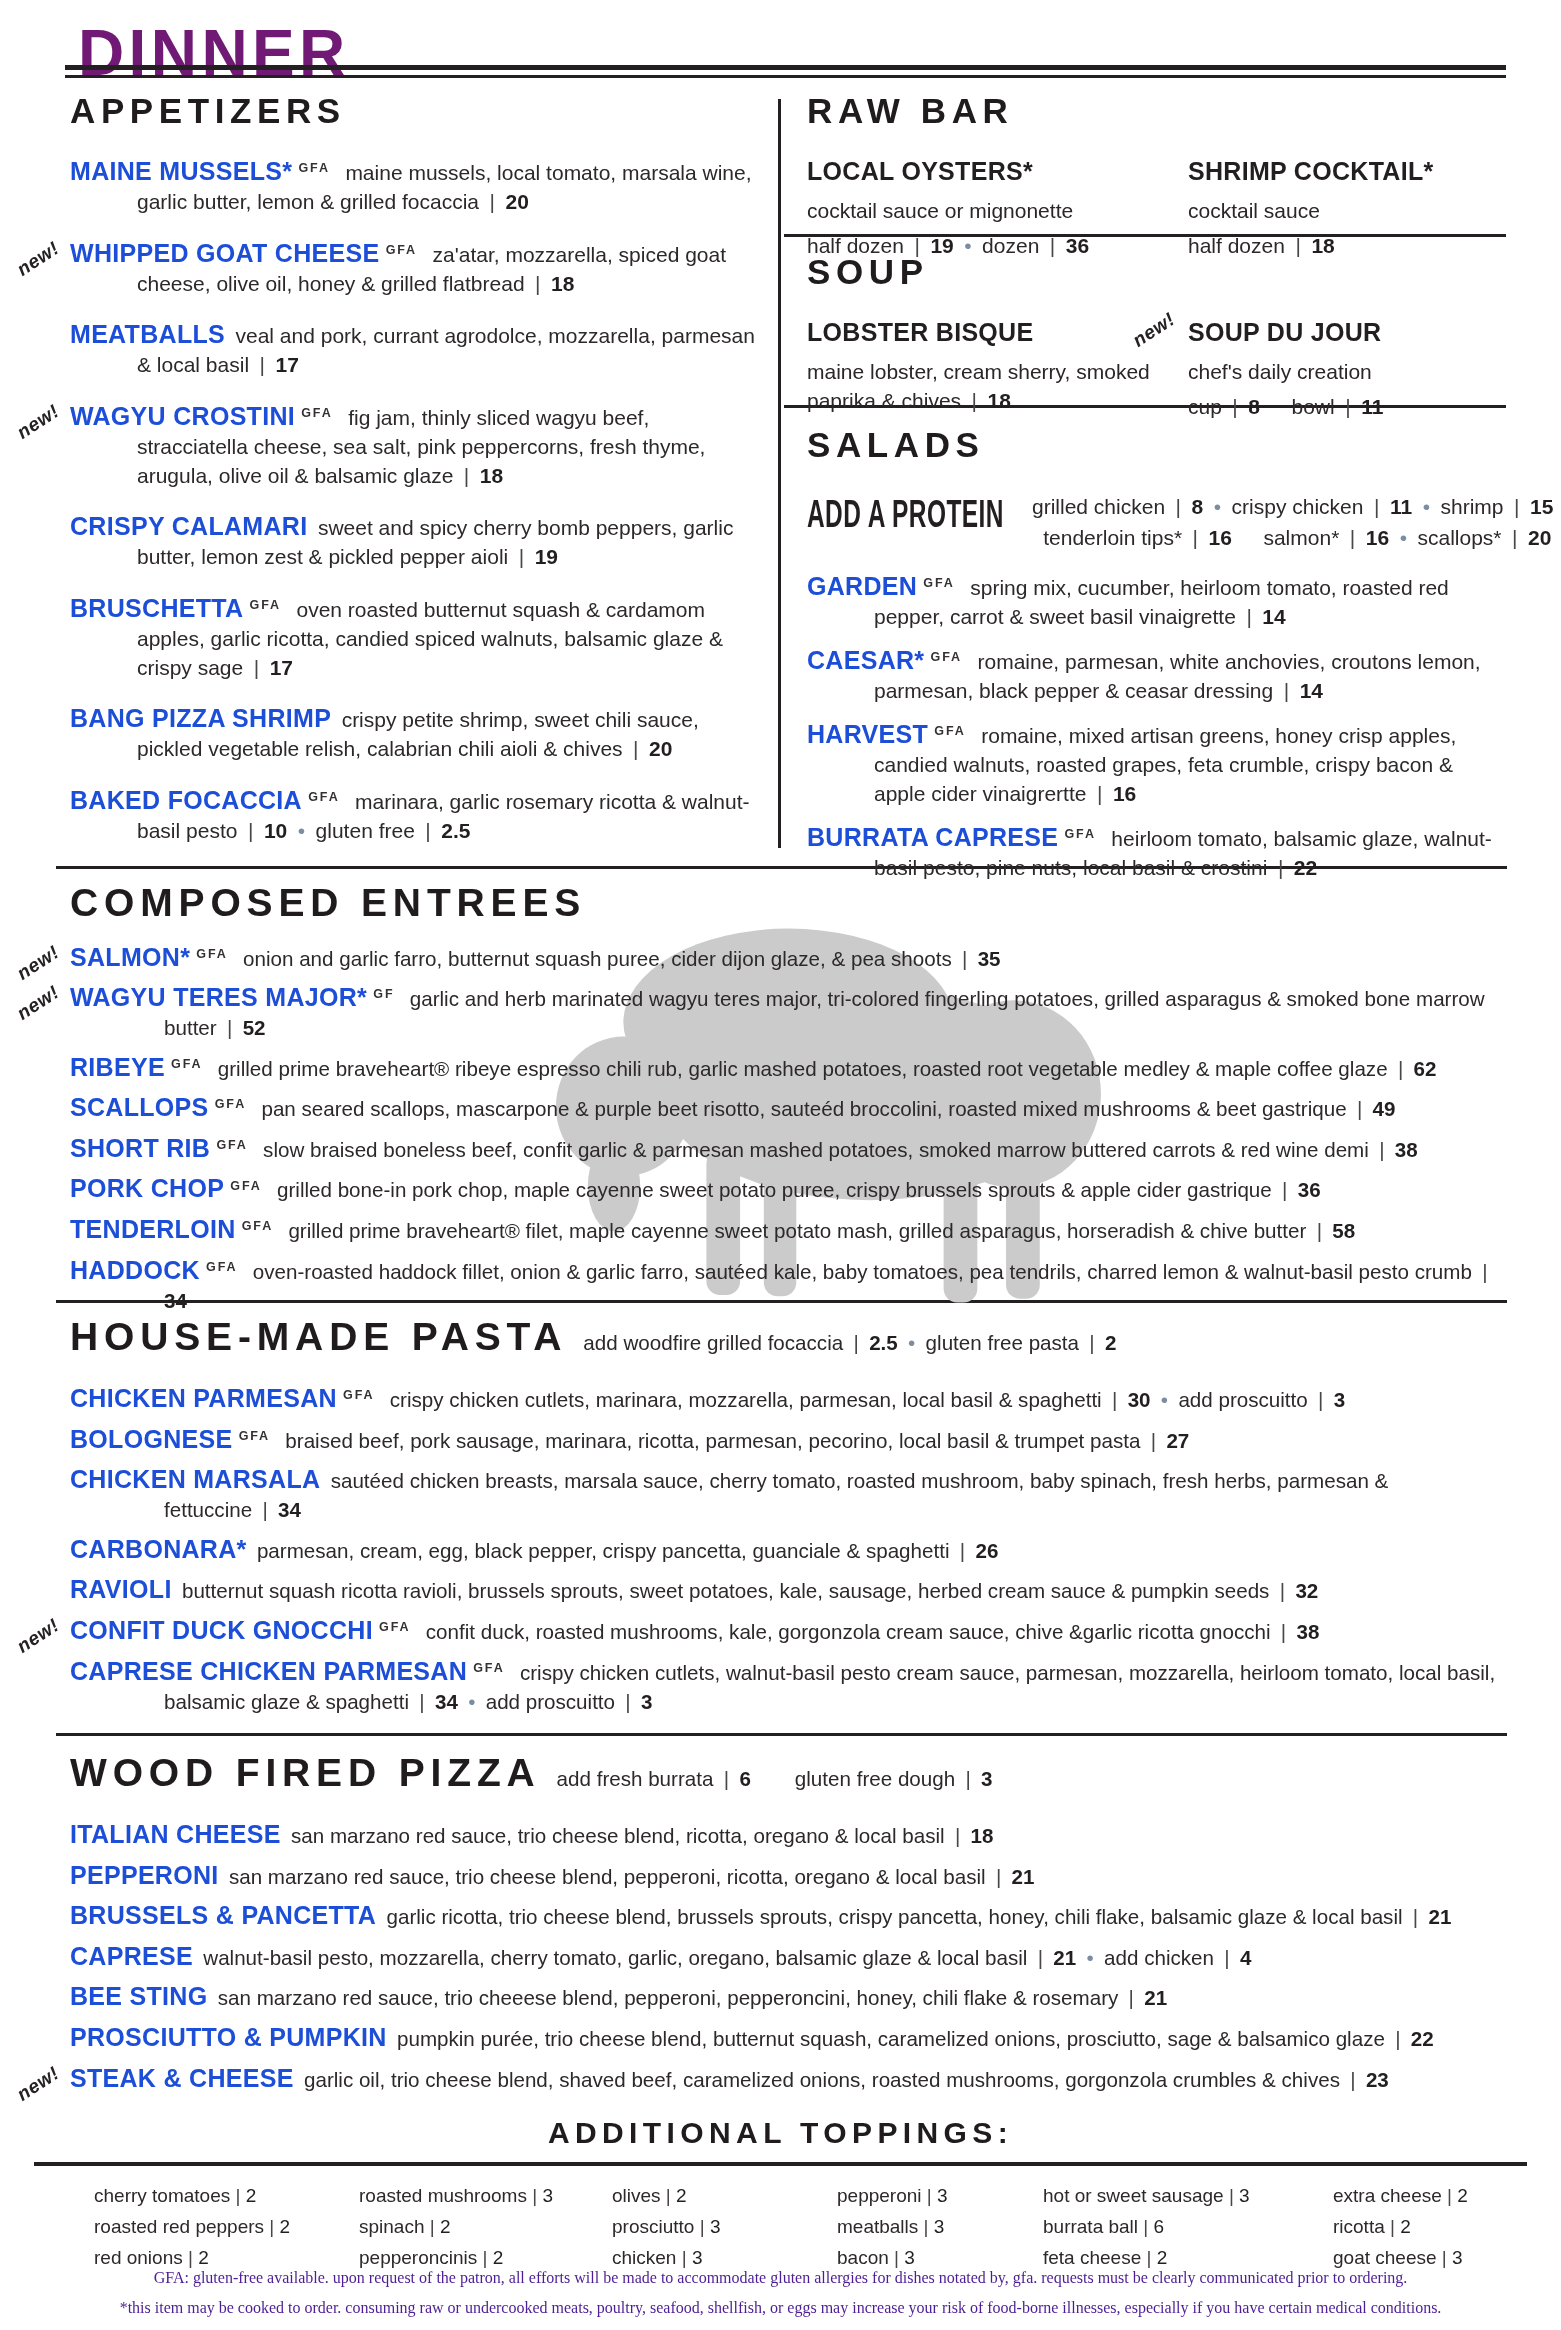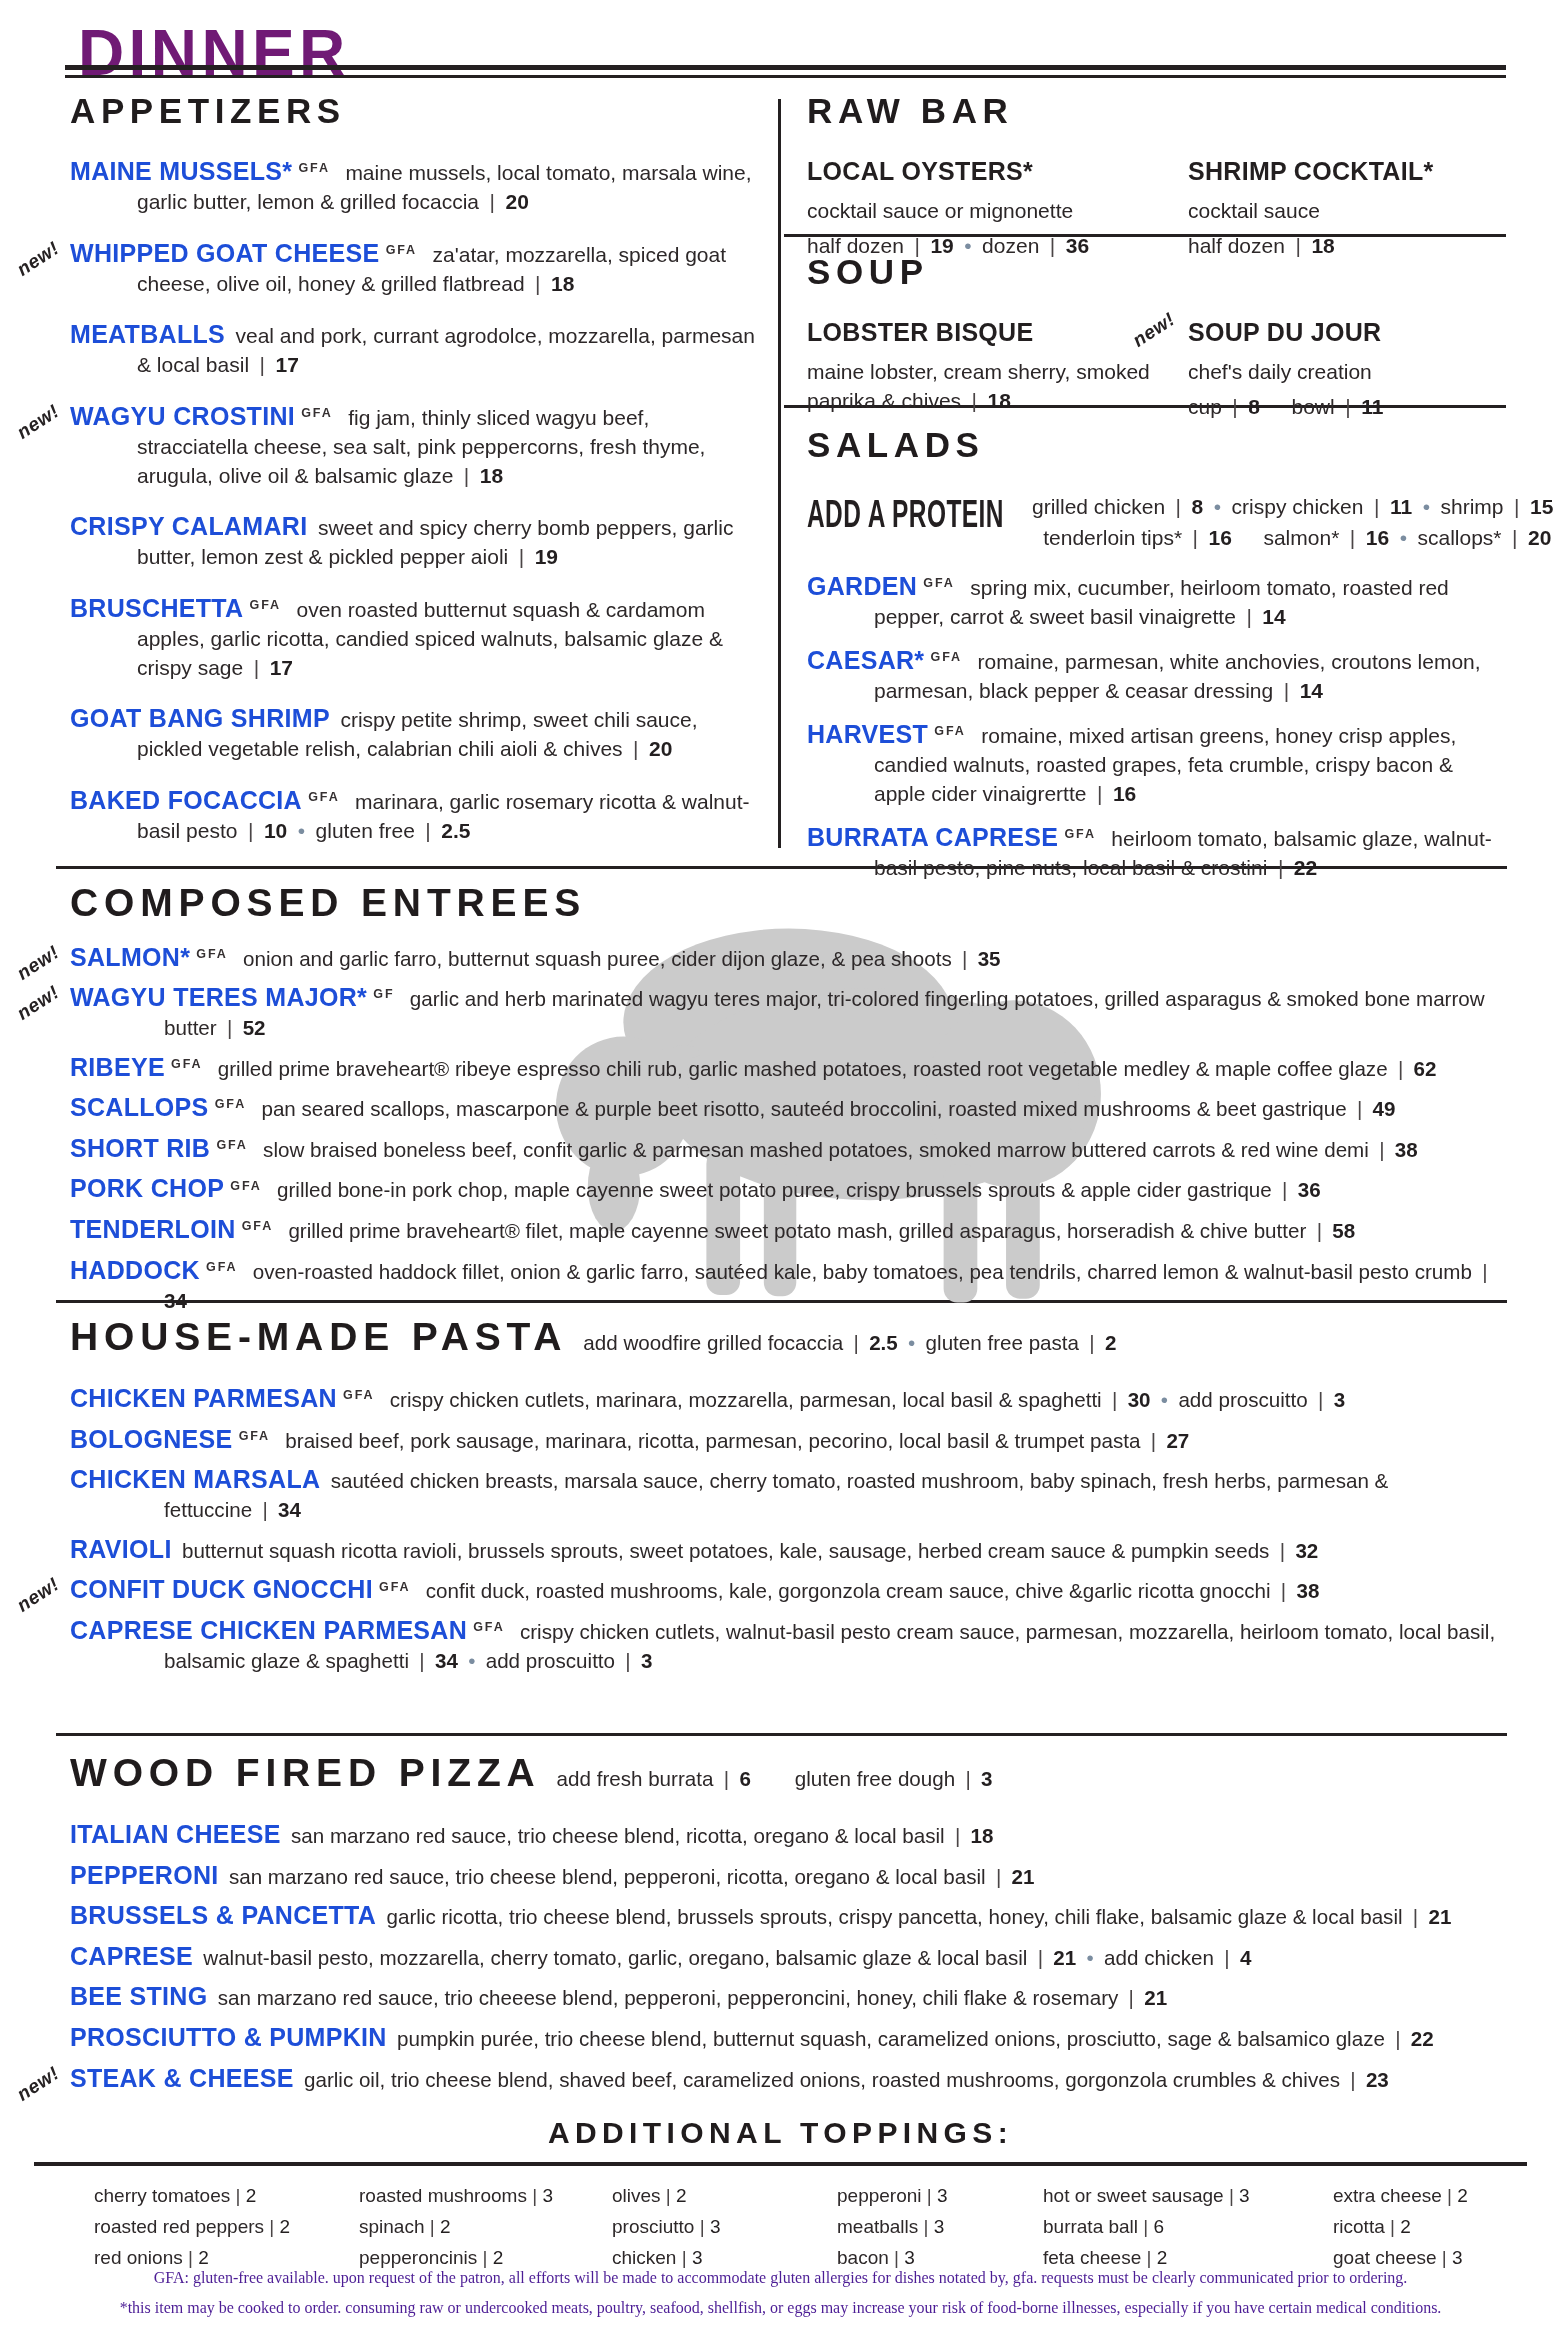--- a/index.html
+++ b/index.html
@@ -125,21 +125,21 @@
 
   <section id="appetizers">
     <h2 class="sec">APPETIZERS</h2>
     <div class="stack">
         <p class="mi"><span class="iname">MAINE MUSSELS*</span><sup class="gfa">GFA</sup><span class="desc"> maine mussels, local tomato, marsala wine, garlic butter, lemon &amp; grilled focaccia</span> <span class="pipe">| </span><span class="pval">20</span></p>
         <p class="mi"><span class="new-flag">new!</span><span class="iname">WHIPPED GOAT CHEESE</span><sup class="gfa">GFA</sup><span class="desc"> za'atar, mozzarella, spiced goat cheese, olive oil, honey &amp; grilled flatbread</span> <span class="pipe">| </span><span class="pval">18</span></p>
         <p class="mi"><span class="iname">MEATBALLS</span><span class="desc"> veal and pork, currant agrodolce, mozzarella, parmesan &amp; local basil</span> <span class="pipe">| </span><span class="pval">17</span></p>
         <p class="mi"><span class="new-flag">new!</span><span class="iname">WAGYU CROSTINI</span><sup class="gfa">GFA</sup><span class="desc"> fig jam, thinly sliced wagyu beef, stracciatella cheese, sea salt, pink peppercorns, fresh thyme, arugula, olive oil &amp; balsamic glaze</span> <span class="pipe">| </span><span class="pval">18</span></p>
         <p class="mi"><span class="iname">CRISPY CALAMARI</span><span class="desc"> sweet and spicy cherry bomb peppers, garlic butter, lemon zest &amp; pickled pepper aioli</span> <span class="pipe">| </span><span class="pval">19</span></p>
         <p class="mi"><span class="iname">BRUSCHETTA</span><sup class="gfa">GFA</sup><span class="desc"> oven roasted butternut squash &amp; cardamom apples, garlic ricotta, candied spiced walnuts, balsamic glaze &amp; crispy sage</span> <span class="pipe">| </span><span class="pval">17</span></p>
-        <p class="mi"><span class="iname">GOAT BANG SHRIMP</span><span class="desc"> crispy petite shrimp, sweet chili sauce, pickled vegetable relish, calabrian chili aioli &amp; chives</span> <span class="pipe">| </span><span class="pval">20</span></p>
+        <p class="mi"><span class="iname">BANG PIZZA SHRIMP</span><span class="desc"> crispy petite shrimp, sweet chili sauce, pickled vegetable relish, calabrian chili aioli &amp; chives</span> <span class="pipe">| </span><span class="pval">20</span></p>
         <p class="mi"><span class="iname">BAKED FOCACCIA</span><sup class="gfa">GFA</sup><span class="desc"> marinara, garlic rosemary ricotta &amp; walnut-basil pesto</span> <span class="pipe">| </span><span class="pval">10</span><span class="dot"> • </span><span class="plabel">gluten free </span><span class="pipe">| </span><span class="pval">2.5</span></p>
       </div>
   </section>
 
   <section id="rawbar">
     <h2 class="sec">RAW BAR</h2>
     <div class="duo">
         <div class="card">
           <h3 class="cname">LOCAL OYSTERS*</h3>
           <p class="cdesc">cocktail sauce or mignonette</p>
@@ -203,20 +203,21 @@
 
   <section id="pasta">
     <div class="sec-row">
       <h2 class="sec big">HOUSE-MADE PASTA</h2>
       <span class="note"><span class="plabel">add woodfire grilled focaccia </span><span class="pipe">| </span><span class="pval">2.5</span><span class="dot"> • </span><span class="plabel">gluten free pasta </span><span class="pipe">| </span><span class="pval">2</span></span>
     </div>
     <div class="wide">
         <p class="mi"><span class="iname">CHICKEN PARMESAN</span><sup class="gfa">GFA</sup><span class="desc"> crispy chicken cutlets, marinara, mozzarella, parmesan, local basil &amp; spaghetti</span> <span class="pipe">| </span><span class="pval">30</span><span class="dot"> • </span><span class="plabel">add proscuitto </span><span class="pipe">| </span><span class="pval">3</span></p>
         <p class="mi"><span class="iname">BOLOGNESE</span><sup class="gfa">GFA</sup><span class="desc"> braised beef, pork sausage, marinara, ricotta, parmesan, pecorino, local basil &amp; trumpet pasta</span> <span class="pipe">| </span><span class="pval">27</span></p>
         <p class="mi"><span class="iname">CHICKEN MARSALA</span><span class="desc"> sautéed chicken breasts, marsala sauce, cherry tomato, roasted mushroom, baby spinach, fresh herbs, parmesan &amp; fettuccine</span> <span class="pipe">| </span><span class="pval">34</span></p>
+        <p class="mi"><span class="iname">CARBONARA*</span><span class="desc"> parmesan, cream, egg, black pepper, crispy pancetta, guanciale &amp; spaghetti</span> <span class="pipe">| </span><span class="pval">26</span></p>
         <p class="mi"><span class="iname">RAVIOLI</span><span class="desc"> butternut squash ricotta ravioli, brussels sprouts, sweet potatoes, kale, sausage, herbed cream sauce &amp; pumpkin seeds</span> <span class="pipe">| </span><span class="pval">32</span></p>
         <p class="mi"><span class="new-flag">new!</span><span class="iname">CONFIT DUCK GNOCCHI</span><sup class="gfa">GFA</sup><span class="desc"> confit duck, roasted mushrooms, kale, gorgonzola cream sauce, chive &amp;garlic ricotta gnocchi</span> <span class="pipe">| </span><span class="pval">38</span></p>
         <p class="mi"><span class="iname">CAPRESE CHICKEN PARMESAN</span><sup class="gfa">GFA</sup><span class="desc"> crispy chicken cutlets, walnut-basil pesto cream sauce, parmesan, mozzarella, heirloom tomato, local basil, balsamic glaze &amp; spaghetti</span> <span class="pipe">| </span><span class="pval">34</span><span class="dot"> • </span><span class="plabel">add proscuitto </span><span class="pipe">| </span><span class="pval">3</span></p>
       </div>
   </section>
 
   <section id="pizza">
     <div class="sec-row">
       <h2 class="sec big">WOOD FIRED PIZZA</h2>
       <span class="note"><span class="plabel">add fresh burrata </span><span class="pipe">| </span><span class="pval">6</span></span>

